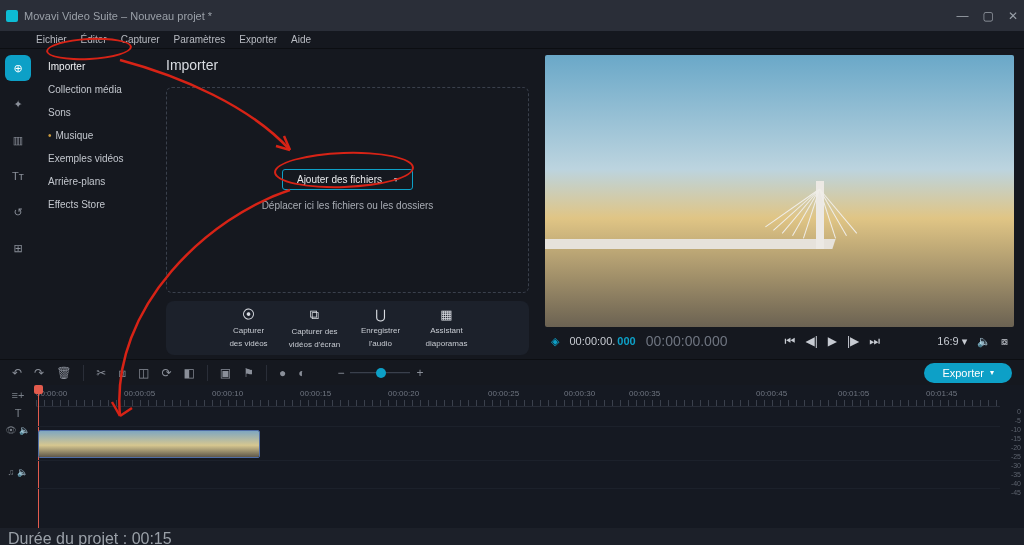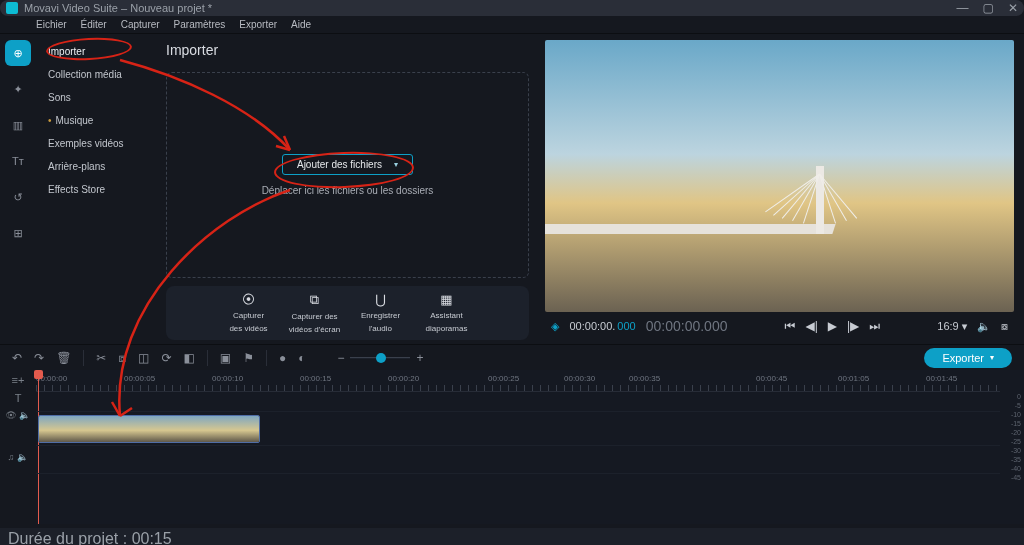--- a/index.html
+++ b/index.html
@@ -1,17 +1,17 @@
 <!DOCTYPE html>
 <html><head>
 <meta charset="utf-8">
 <style>
 * { margin:0; padding:0; box-sizing:border-box; font-family:Arial,sans-serif; }
 body { width:1024px; height:545px; background:#15181f; color:#c8cbd0; font-size:11px; overflow:hidden; position:relative; }
-.titlebar { height:16px; background:#2a2e38; display:flex; align-items:center; padding:0 6px; color:#9aa0a8;border-radius:9px; }
+.titlebar { height:31px; background:#2a2e38; display:flex; align-items:center; padding:0 6px; color:#9aa0a8; }
 .titlebar .logo { width:12px; height:12px; background:#0dbcd4; border-radius:2px; margin-right:6px; }
 .titlebar .ctrls { margin-left:auto; display:flex; gap:14px; font-size:12px; }
 .menubar { height:18px; background:#15181f; display:flex; align-items:center; padding-left:36px; gap:14px; font-size:10px; color:#b8bbc2; border-bottom:1px solid #0c0e12; }
 .main { display:flex; height:310px; }
 .leftrail { width:36px; background:#15181f; display:flex; flex-direction:column; align-items:center; padding-top:6px; gap:10px; }
 .railbtn { width:26px; height:26px; border-radius:6px; display:flex; align-items:center; justify-content:center; color:#8a8f99; cursor:pointer; }
 .railbtn.active { background:#0da0c7; color:#fff; }
 .sidepanel { width:120px; background:#15181f; padding:8px 6px; }
 .sidepanel .item { padding:4px 6px; font-size:10px; color:#c2c6cd; cursor:pointer; margin-bottom:4px; border-radius:3px; white-space:nowrap; }
 .sidepanel .item.sel { color:#eef0f3; }
@@ -26,21 +26,21 @@
 .cap { width:64px; display:flex; flex-direction:column; align-items:center; gap:4px; color:#c7cbd2; font-size:8px; text-align:center; cursor:pointer; }
 .cap .icn { font-size:13px; color:#d9dce2; }
 .preview { width:485px; padding:6px 10px 4px 6px; display:flex; flex-direction:column; }
 .video { flex:1; background:linear-gradient(180deg,#6aa8c8 0%,#bcd4df 42%,#e0c585 60%,#6b6252 100%); border-radius:2px; position:relative; overflow:hidden; }
 .bridge { position:absolute; bottom:70px; left:0; right:0; height:70px; }
 .bridge .deck { position:absolute; bottom:8px; left:-40px; right:180px; height:10px; background:#e6e2db; transform:skewX(-18deg); }
 .bridge .tower { position:absolute; right:190px; bottom:8px; width:8px; height:68px; background:#ece9e4; }
 .cable { position:absolute; width:1px; background:#f0eee9; transform-origin:top; }
 .videoctrls { height:28px; display:flex; align-items:center; gap:10px; padding:0 6px; color:#c7cbd2; }
 .tc { font-size:11px; }
-.tc .frames { color:#0da0c7; margin-left:2px; }
+.tc .frames { color:#0da0c7; margin-left:2px;font-weight:bold; }
 .vcenter { display:flex; gap:10px; font-size:12px; margin:0 auto; }
 .vright { display:flex; gap:10px; align-items:center; font-size:11px; }
 .toolbar { height:26px; background:#15181f; display:flex; align-items:center; padding:0 12px; gap:12px; color:#8a8f99; font-size:12px; border-top:1px solid #0c0e12; }
 .toolbar .sep { width:1px; height:16px; background:#2a2e38; }
 .zoom { display:flex; align-items:center; gap:6px; margin-left:20px; }
 .zoom .track { width:60px; height:2px; background:#3a404c; position:relative; }
 .zoom .thumb { width:10px; height:10px; background:#0da0c7; border-radius:50%; position:absolute; top:-4px; left:26px; }
 .exportbtn { margin-left:auto; background:#0da0c7; color:#fff; padding:4px 18px; border-radius:12px; font-size:11px; display:flex; align-items:center; gap:6px; cursor:pointer; }
 .timeline { height:154px; background:#151922; display:flex; }
 .tlrail { width:36px; background:#15181f; display:flex; flex-direction:column; align-items:center; padding-top:4px; gap:6px; color:#7a8089; font-size:11px; }

